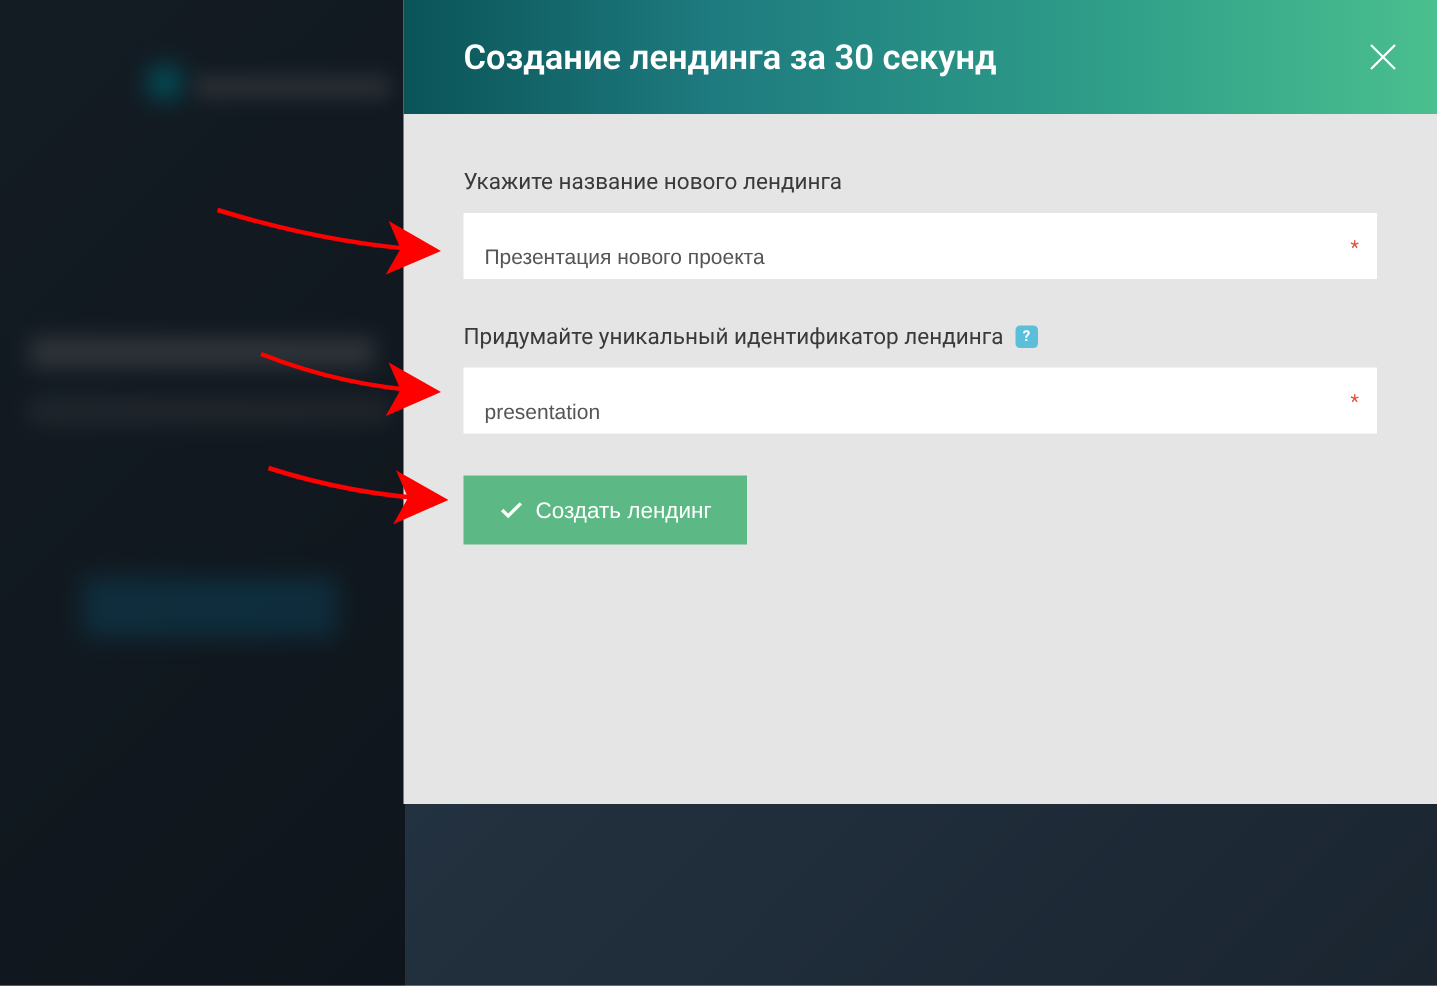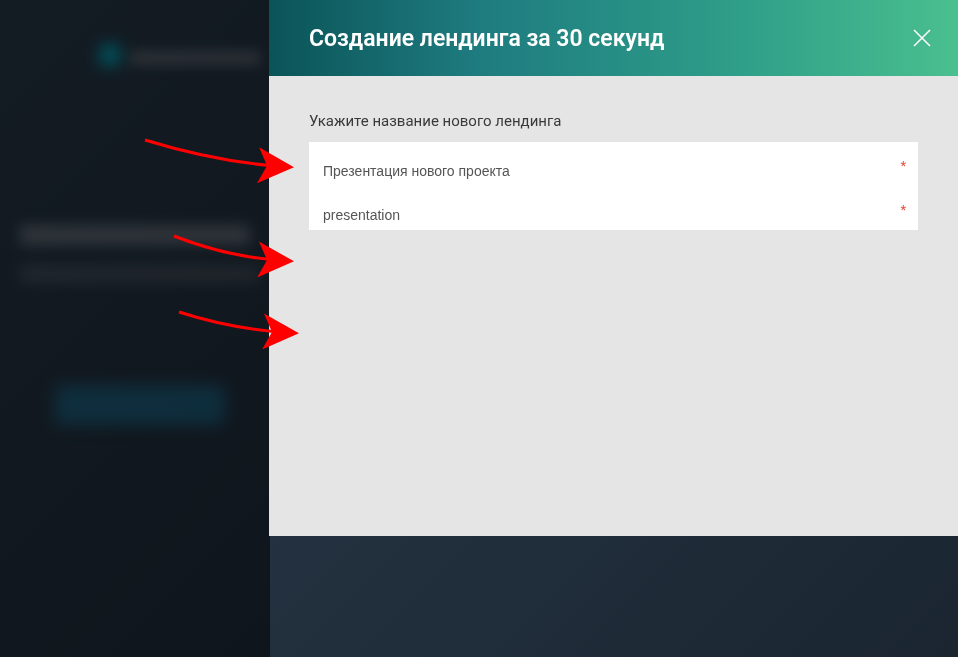--- a/index.html
+++ b/index.html
@@ -114,20 +114,21 @@
     .close-button svg {
       width: 24px;
       height: 24px;
       stroke: #ffffff;
       stroke-width: 1.5;
     }
     .modal-body {
       padding: 36px 40px;
     }
     .form-group {
+      margin-bottom: 28px;
     }
     .form-label {
       display: block;
       color: #3a3a3a;
       font-size: 15px;
       margin-bottom: 12px;
     }
     .form-label-inline {
       display: inline;
     }
@@ -225,26 +226,36 @@
   <div class="modal-body">
     <div class="form-group">
       <label class="form-label">Укажите название нового лендинга</label>
       <div class="input-wrapper">
         <input type="text" class="form-input" value="Презентация нового проекта" style="">
         <span class="required-asterisk">*</span>
       </div>
     </div>
 
     <div class="form-group">
+      <div class="label-row">
+        <label class="form-label form-label-inline">Придумайте уникальный идентификатор лендинга</label>
+        <span class="help-icon">?</span>
+      </div>
       <div class="input-wrapper">
         <input type="text" class="form-input" value="presentation" style="">
         <span class="required-asterisk">*</span>
       </div>
     </div>
 
+    <button class="submit-button">
+      <svg viewBox="0 0 18 14">
+        <path d="M2 7 L6.5 11.5 L16 2"></path>
+      </svg>
+      <span>Создать лендинг</span>
+    </button>
   </div>
 </div>
 
 <div class="arrow arrow-1">
   <svg width="160" height="50">
     <defs>
       <marker id="ah1" markerWidth="12" markerHeight="12" refX="10" refY="6" orient="auto">
         <path d="M0,0 L12,6 L0,12 L3,6 Z" fill="#ff0000"></path>
       </marker>
     </defs>

